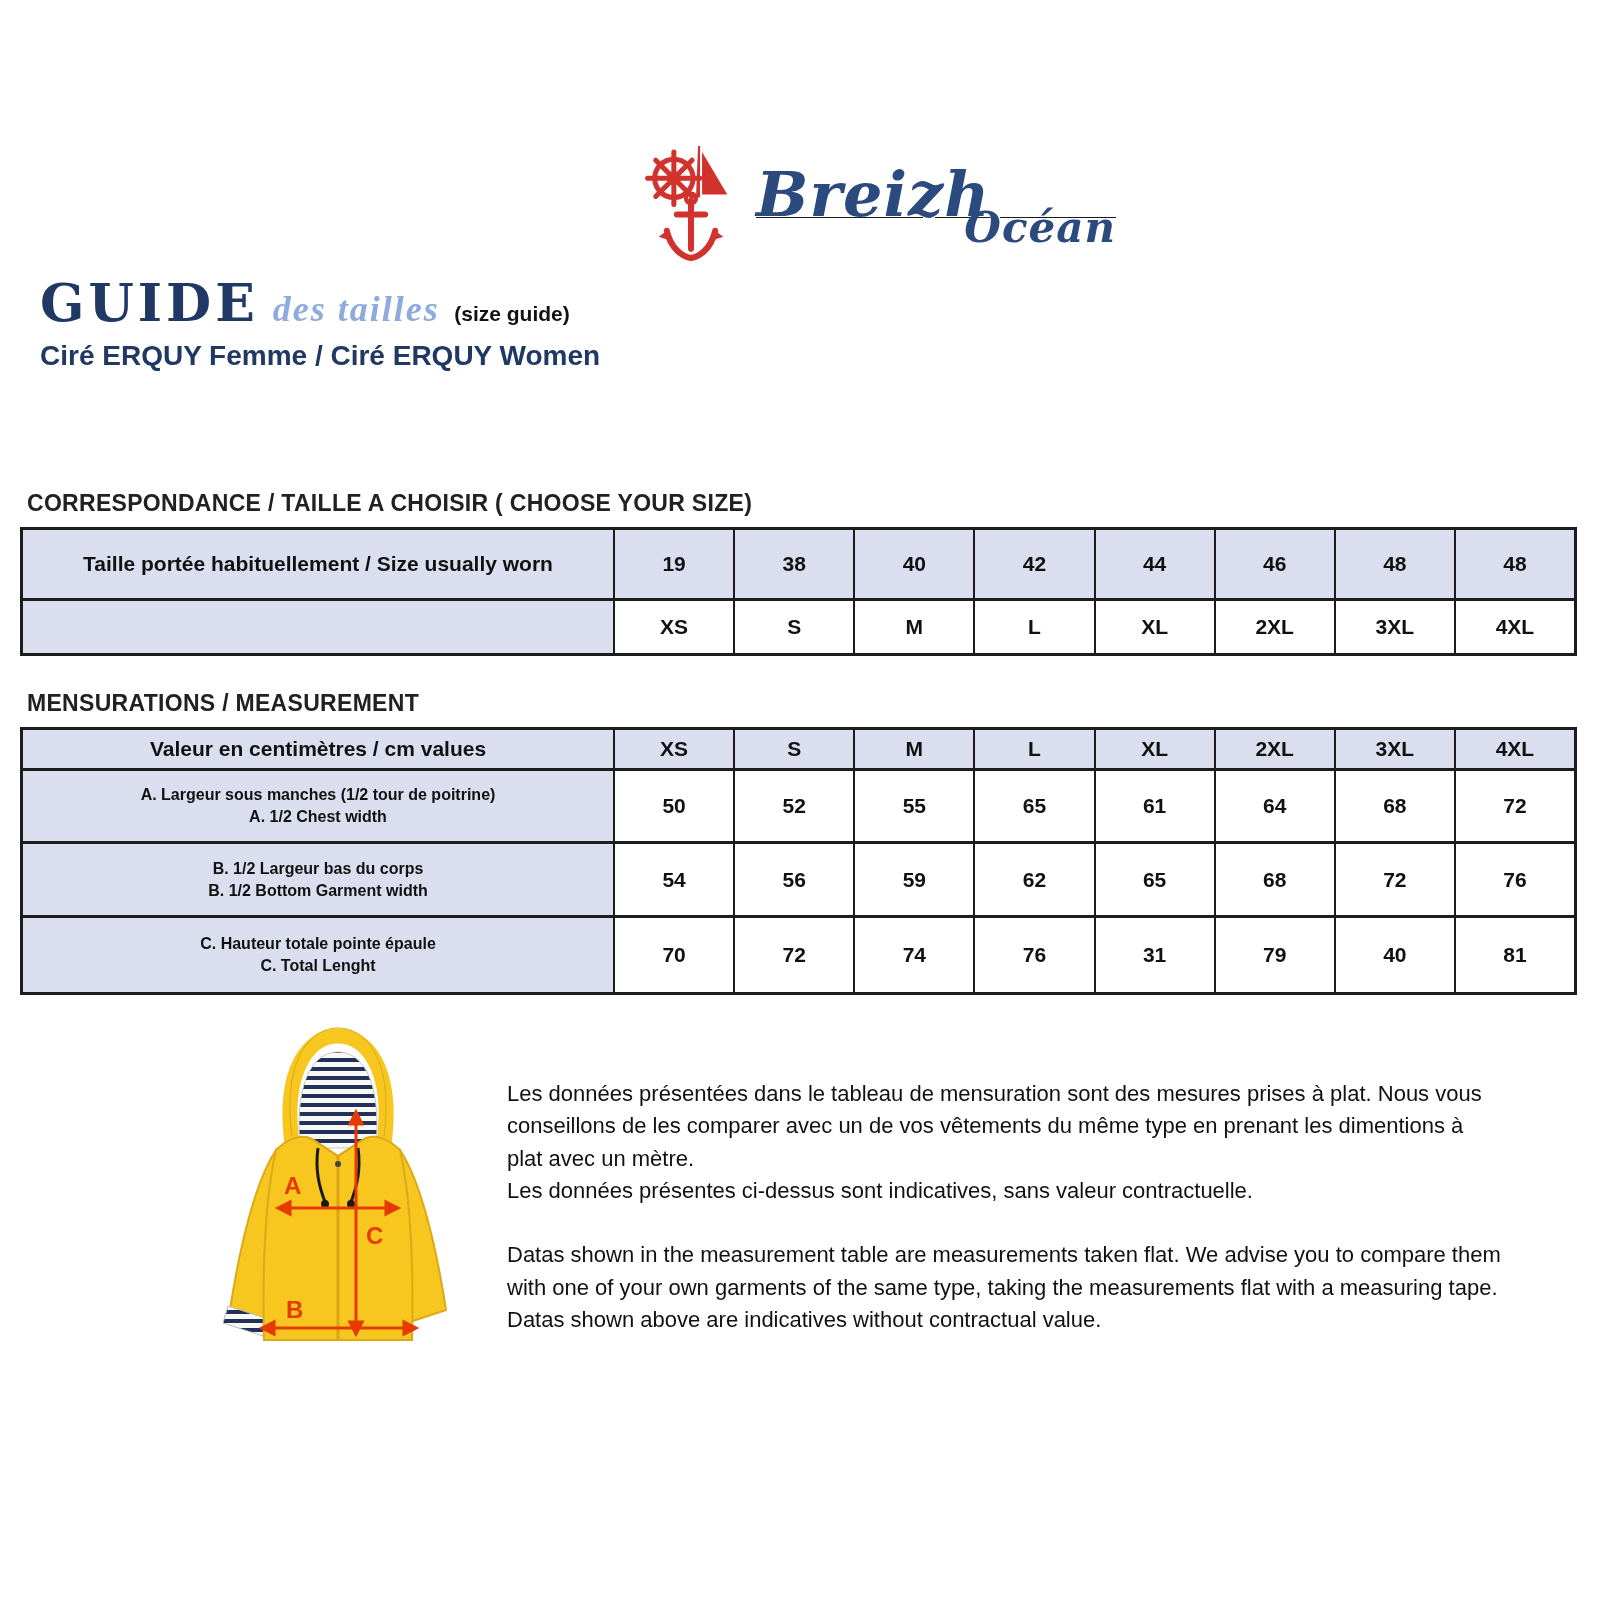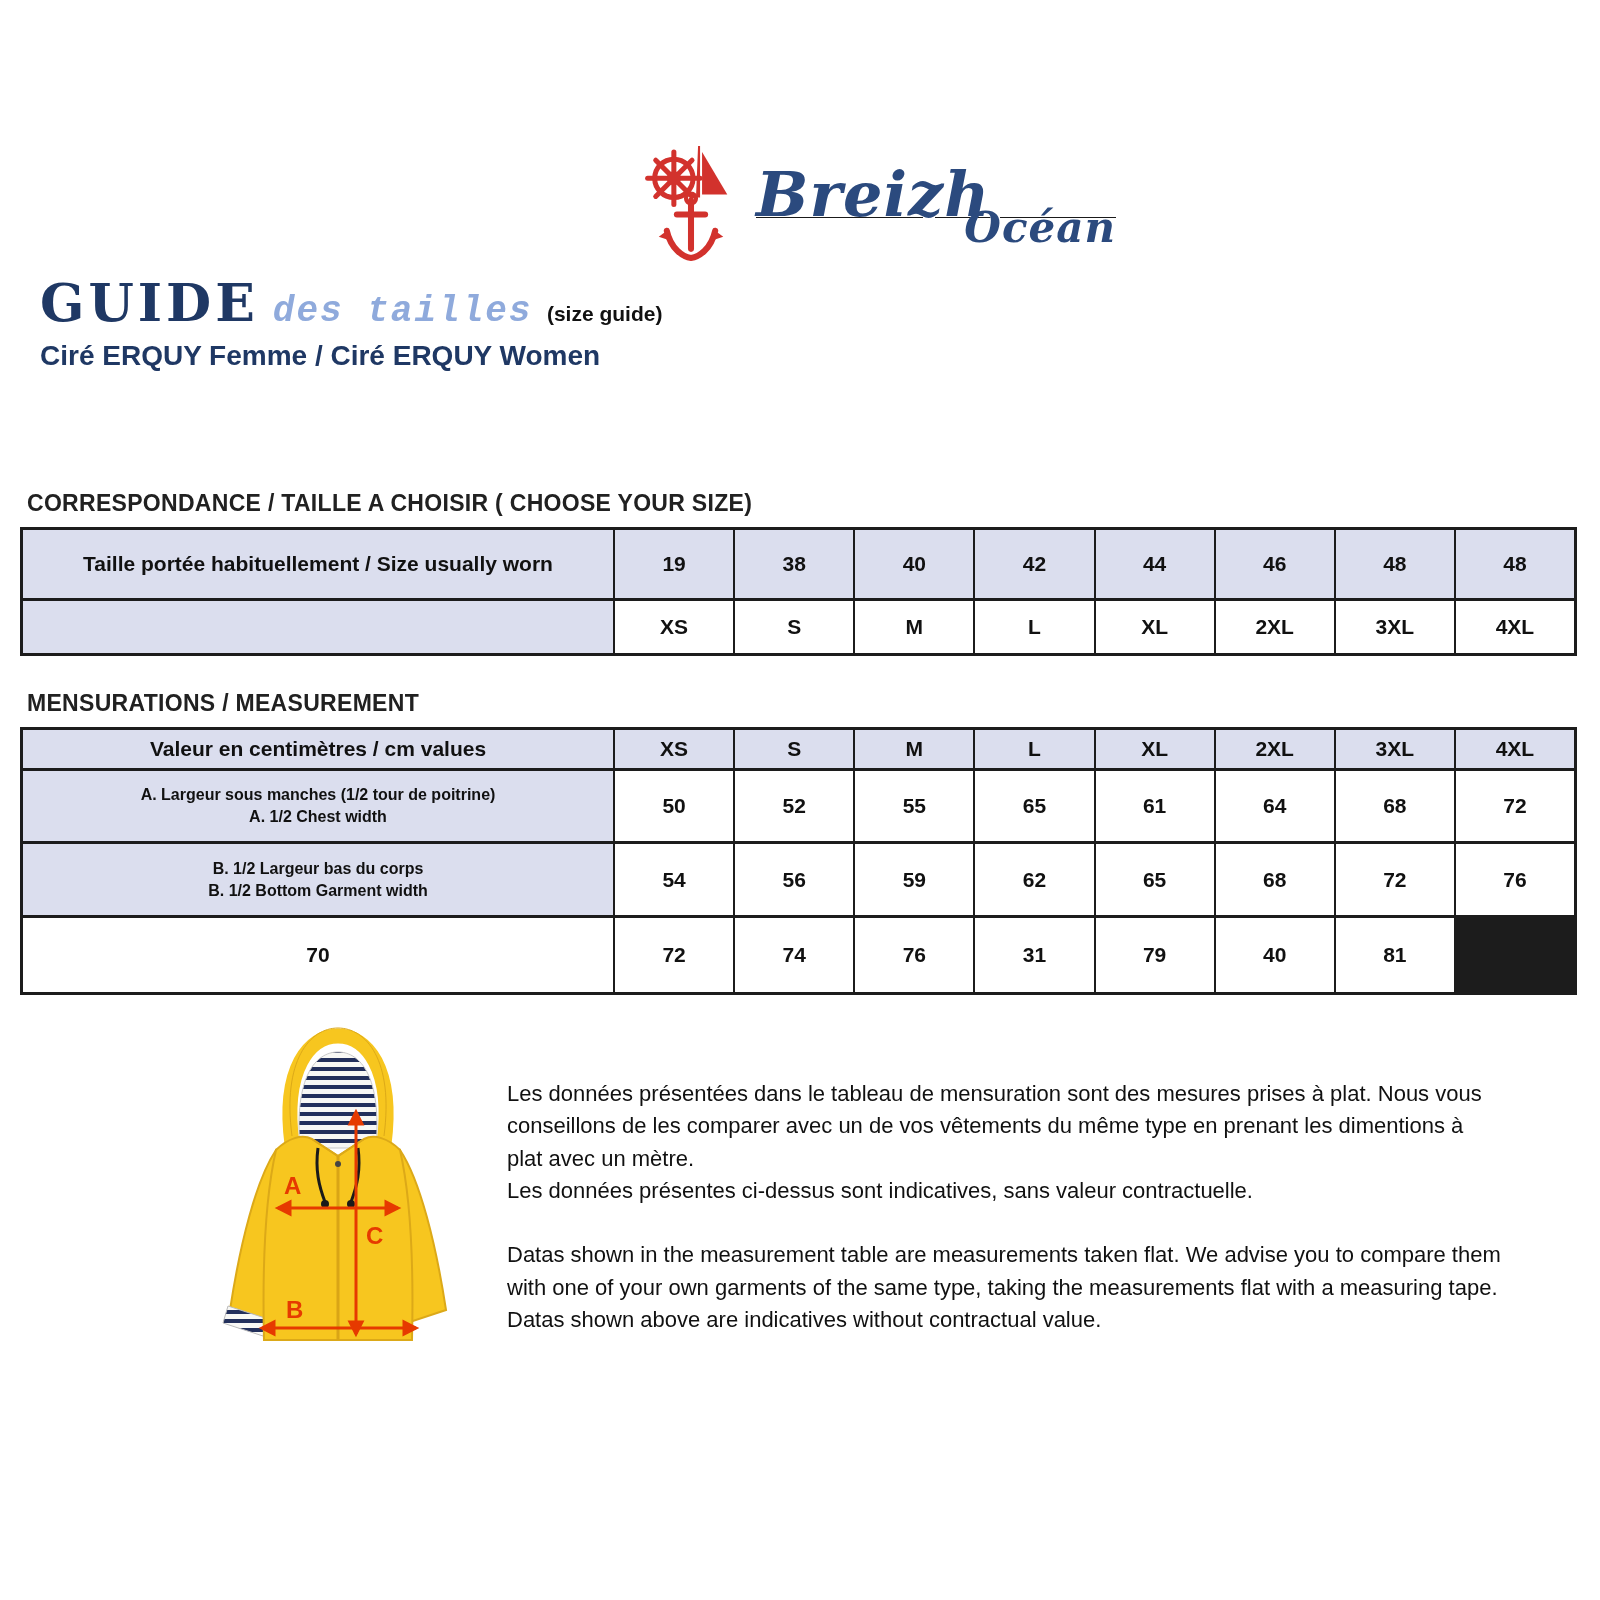--- a/index.html
+++ b/index.html
@@ -25,21 +25,21 @@
     font-size:42px;color:#2b4a7e;position:relative;left:-26px;top:26px;letter-spacing:1px;
   }
 
   
   .guide-line{position:absolute;left:40px;top:272px;white-space:nowrap;}
   .guide-word{
     font-family:"DejaVu Serif", serif;font-weight:bold;
     font-size:52px;color:#1f3864;letter-spacing:4px;margin-top:30px;
   }
   .guide-sub{
-    font-family:Liberation Mono, monospace;font-style:italic;font-weight:bold;
+    font-family:Liberation Serif, serif;font-style:italic;font-weight:bold;
     font-size:36px;color:#8faadc;margin-left:14px;letter-spacing:2px;
   }
   .guide-note{font-size:21px;font-weight:bold;color:#111;margin-left:10px;}
   .product-title{
     position:absolute;left:40px;top:340px;
     font-size:28px;font-weight:bold;color:#1f3864;
   }
   .section-heading{
     position:absolute;left:27px;
     font-size:23px;font-weight:bold;color:#212121;letter-spacing:0.3px;
@@ -166,20 +166,24 @@
     </div>
     <div class="cell value">54</div>
     <div class="cell value">56</div>
     <div class="cell value">59</div>
     <div class="cell value">62</div>
     <div class="cell value">65</div>
     <div class="cell value">68</div>
     <div class="cell value">72</div>
     <div class="cell value">76</div>
 
+    <div class="cell lav">
+      <div class="l2">C. Hauteur totale pointe épaule</div>
+      <div class="l2">C. Total Lenght</div>
+    </div>
     <div class="cell value">70</div>
     <div class="cell value">72</div>
     <div class="cell value">74</div>
     <div class="cell value">76</div>
     <div class="cell value">31</div>
     <div class="cell value">79</div>
     <div class="cell value">40</div>
     <div class="cell value">81</div>
   </div>
 

